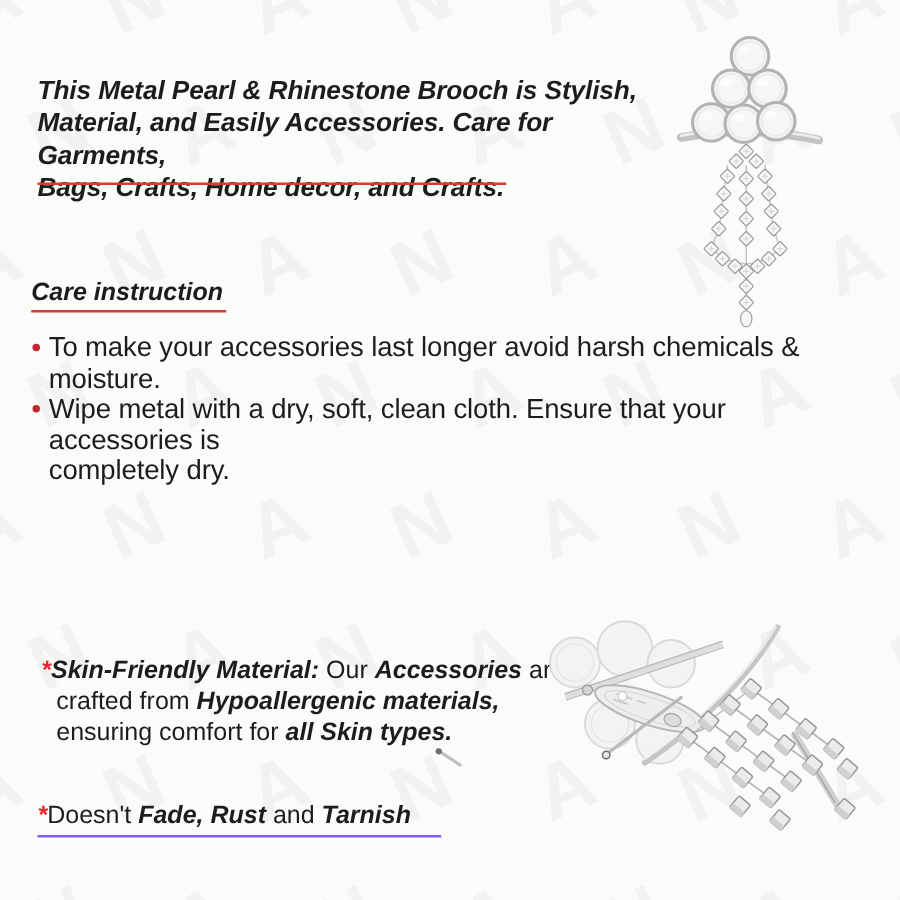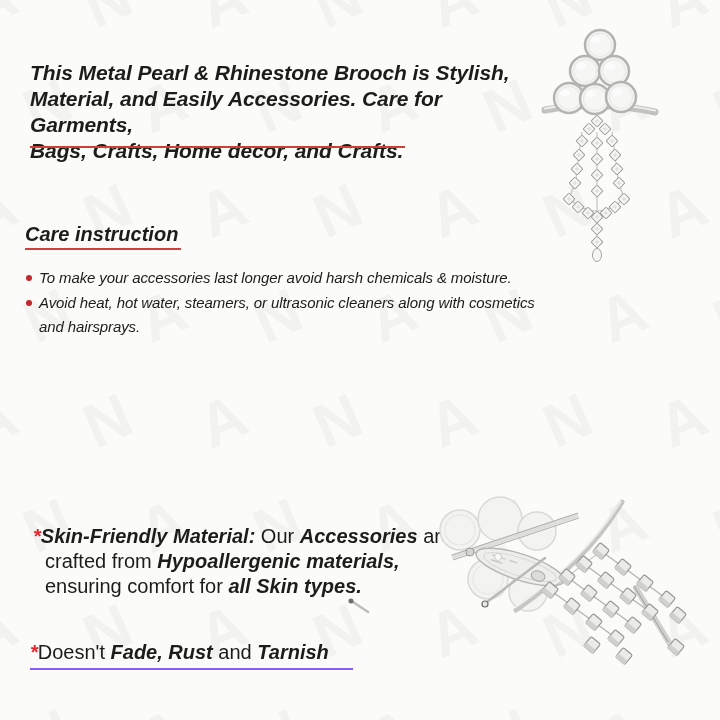--- a/index.html
+++ b/index.html
@@ -24,21 +24,21 @@
   .intro{position:absolute;left:30px;top:60px;width:520px;
     font-size:21px;line-height:26px;letter-spacing:-0.1px;}
   .intro .r{font-style:italic;font-weight:700;}
   .intro-underline{position:absolute;left:30px;top:146px;width:375px;height:2px;background:#cf4033;}
   
   .care-heading{position:absolute;left:25px;top:222px;margin:0;font-size:20px;line-height:24px;}
   .care-heading span{display:inline-block;font-style:italic;font-weight:700;
     border-bottom:2px solid #d04038;padding:0 3px 2px 0;}
   
   .care-list{position:absolute;left:26px;top:266px;margin:0;padding:0;list-style:none;width:670px;}
-  .care-list li{position:relative;padding-left:13px;font-size:15px;font-style:italic;
+  .care-list li{position:relative;padding-left:13px;font-size:22px;
     line-height:24.5px;white-space:pre-line;letter-spacing:-0.1px;}
   .care-list li::before{content:"";position:absolute;left:0;top:9px;width:6px;height:6px;
     border-radius:50%;background:#c1272d;}
   
   .skin{position:absolute;left:33px;top:524px;width:470px;font-size:20px;line-height:25px;
     padding-left:12px;text-indent:-12px;}
   .skin .r{font-style:normal;font-weight:400;}
   
   .footer{position:absolute;left:30px;top:620px;font-size:20px;line-height:24px;}
   .footer .r{font-style:normal;font-weight:400;}
@@ -116,22 +116,22 @@
 </span><span class="b">Material,</span><span class="r"> and </span><span class="b">Easily Accessories.</span><span class="r"> Care for </span><span class="b">Garments,
 </span><span class="b">Bags, Crafts, Home decor,</span><span class="r"> and </span><span class="b">Crafts.</span></p>
   <div class="intro-underline"></div>
 
   <h2 class="care-heading">
     <span>Care instruction</span>
   </h2>
 
   <ul class="care-list">
     <li>To make your accessories last longer avoid harsh chemicals &amp; moisture.</li>
-    <li>Avoid heat, hot water, steamers, or ultrasonic cleaners along with cosmetics
-and hairsprays.</li>
+    <li>Wipe metal with a dry, soft, clean cloth. Ensure that your accessories is
+completely dry.</li>
   </ul>
 
   <p class="rich skin"><span class="b red">*</span><span class="b">Skin-Friendly Material:</span><span class="r"> Our </span><span class="b">Accessories</span><span class="r"> are
 </span><span class="r">crafted from </span><span class="b">Hypoallergenic materials,
 </span><span class="r">ensuring comfort for </span><span class="b">all Skin types.</span></p>
 
   <p class="footer">
     <span class="rich underline"><span class="b red">*</span><span class="r">Doesn't </span><span class="b">Fade, Rust</span><span class="r"> and </span><span class="b">Tarnish</span></span>
   </p>
 

